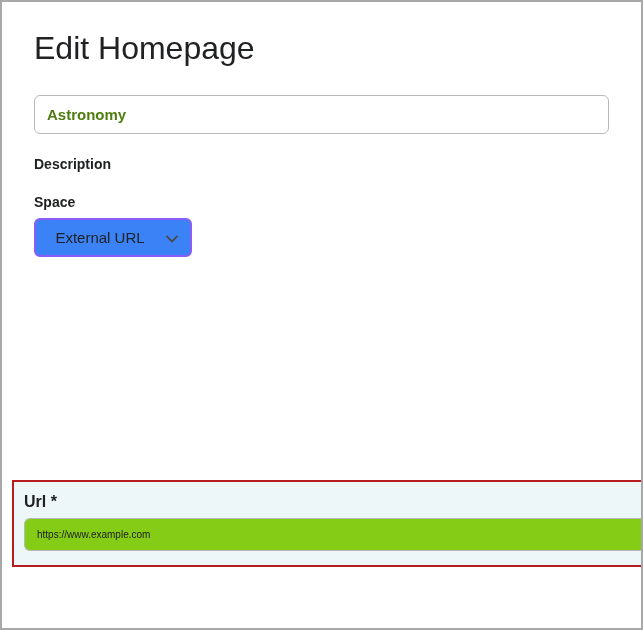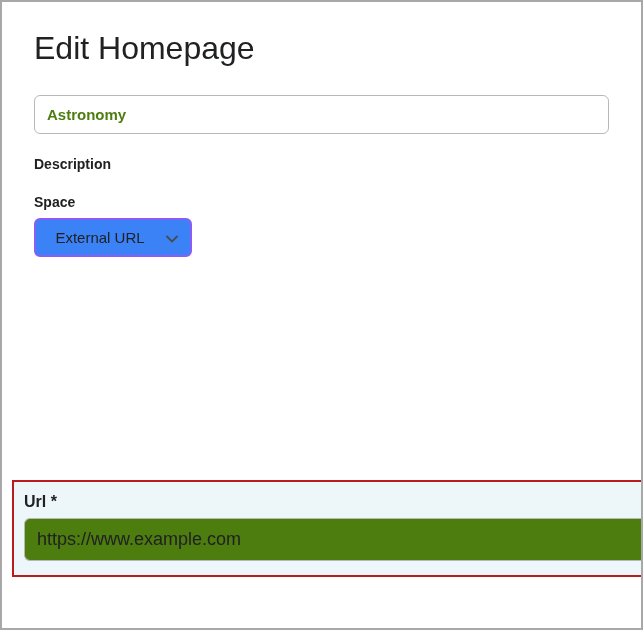--- a/index.html
+++ b/index.html
@@ -95,24 +95,24 @@
     .highlight-box .field-label {
       font-size: 16px;
       margin-bottom: 7px;
     }
     .url-input {
       width: 617px;
       border: 1px solid #b8b8b8;
       border-right: none;
       border-radius: 6px 0 0 6px;
       padding: 10px 12px;
-      font-size: 18px;
+      font-size: 10px;
       color: #202122;
       font-family: inherit;
-      background: #4d7c0f;
+      background: #84cc16;
     }
   </style>
 </head>
 <body>
 
 <div class="window">
   <div class="content">
 
     <h1 class="page-title">Edit Homepage</h1>
 

